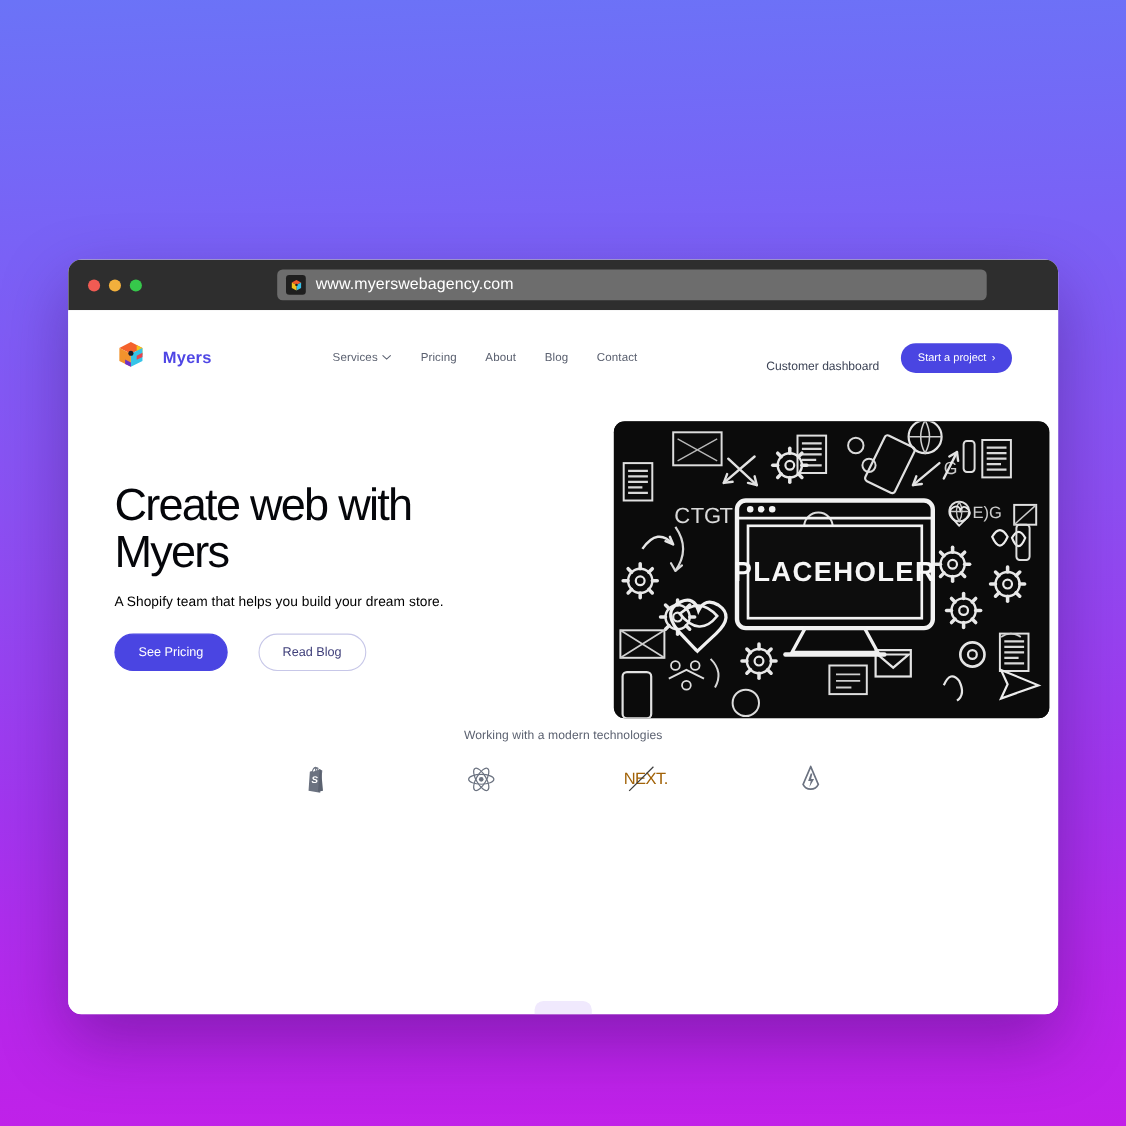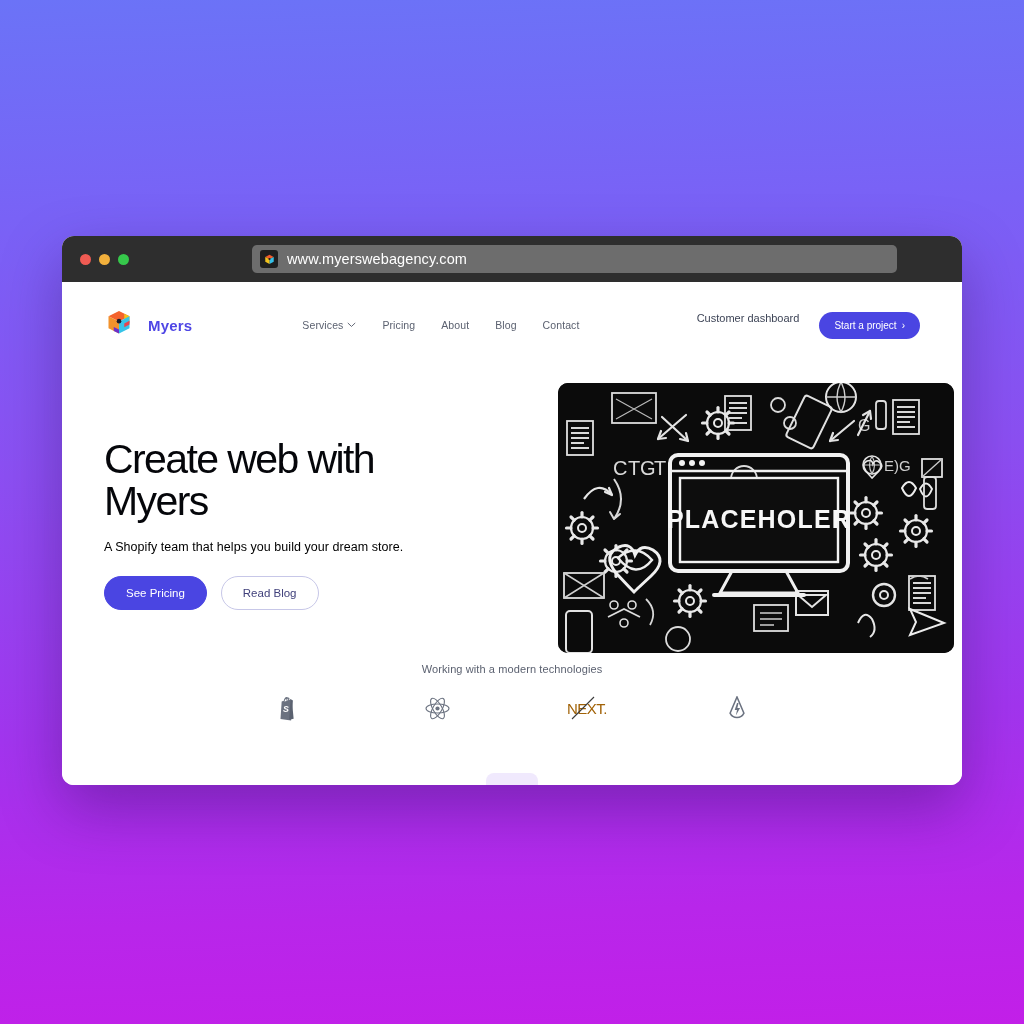--- a/index.html
+++ b/index.html
@@ -21,21 +21,21 @@
         #c21fe8 100%);
     position: relative;
   }
 
   
   .browser-window {
     position: absolute;
     left: 62px;
     top: 236px;
     width: 900px;
-    height: 549px;
+    height: 686px;
     border-radius: 12px;
     background: #ffffff;
     box-shadow: 0 24px 60px rgba(40, 10, 80, 0.35);
     overflow: hidden;
     display: flex;
     flex-direction: column;
   }
 
   .chrome-bar {
     height: 46px;
@@ -134,21 +134,21 @@
   .chev {
     display: inline-block;
     font-size: 8px;
     line-height: 1;
     transform: translateY(1px);
   }
 
   .nav-right {
     margin-left: auto;
     display: flex;
-    align-items: flex-start;
+    align-items: flex-end;
     gap: 20px;
   }
   .dash-link {
     color: #3d4456;
     font-size: 11px;
     white-space: nowrap;
     cursor: pointer;
   }
   .cta-pill {
     background: #4a45e2;
@@ -182,21 +182,21 @@
   }
   .hero-sub {
     margin-top: 17px;
     font-size: 12.5px;
     color: #000000;
     letter-spacing: 0.05px;
   }
   .hero-actions {
     margin-top: 22px;
     display: flex;
-    gap: 14px;
+    gap: 28px;
     align-items: center;
   }
   .btn {
     font-family: "Liberation Sans", sans-serif;
     font-size: 11.5px;
     border-radius: 999px;
     padding: 10px 21px;
     cursor: pointer;
     white-space: nowrap;
   }

